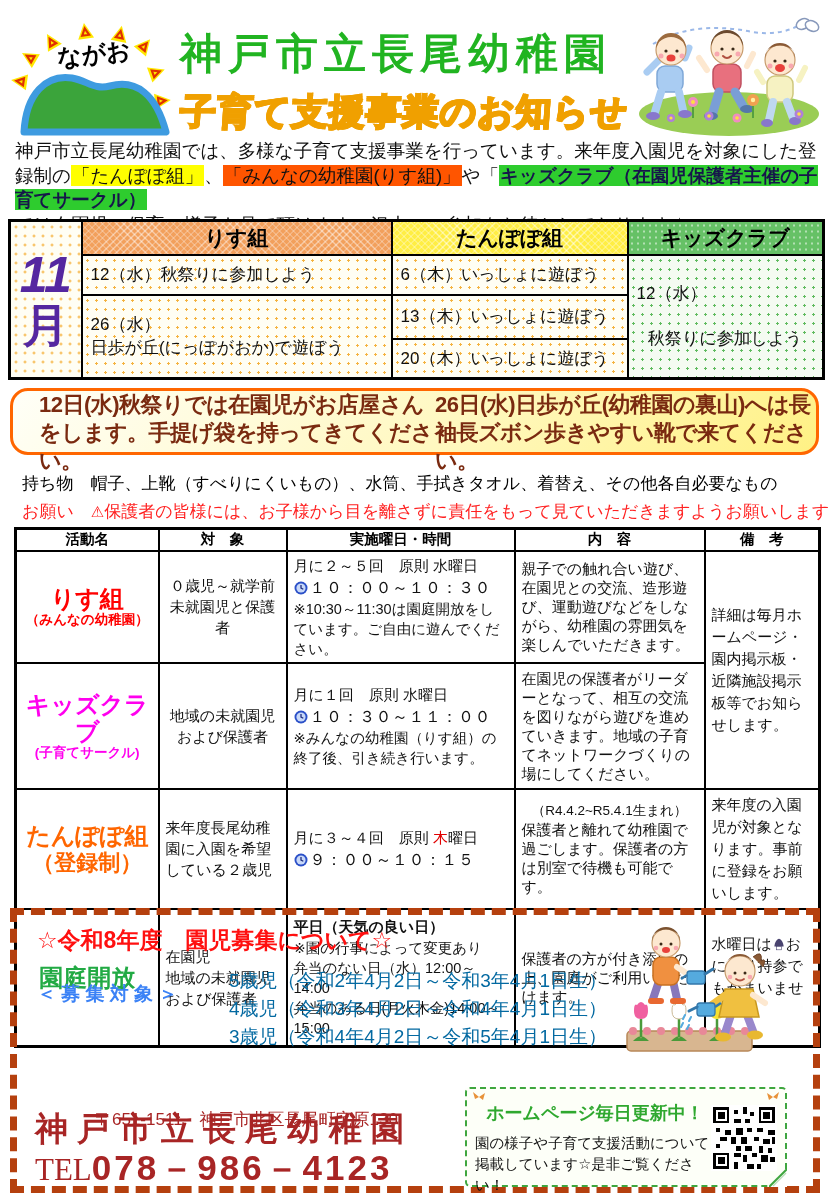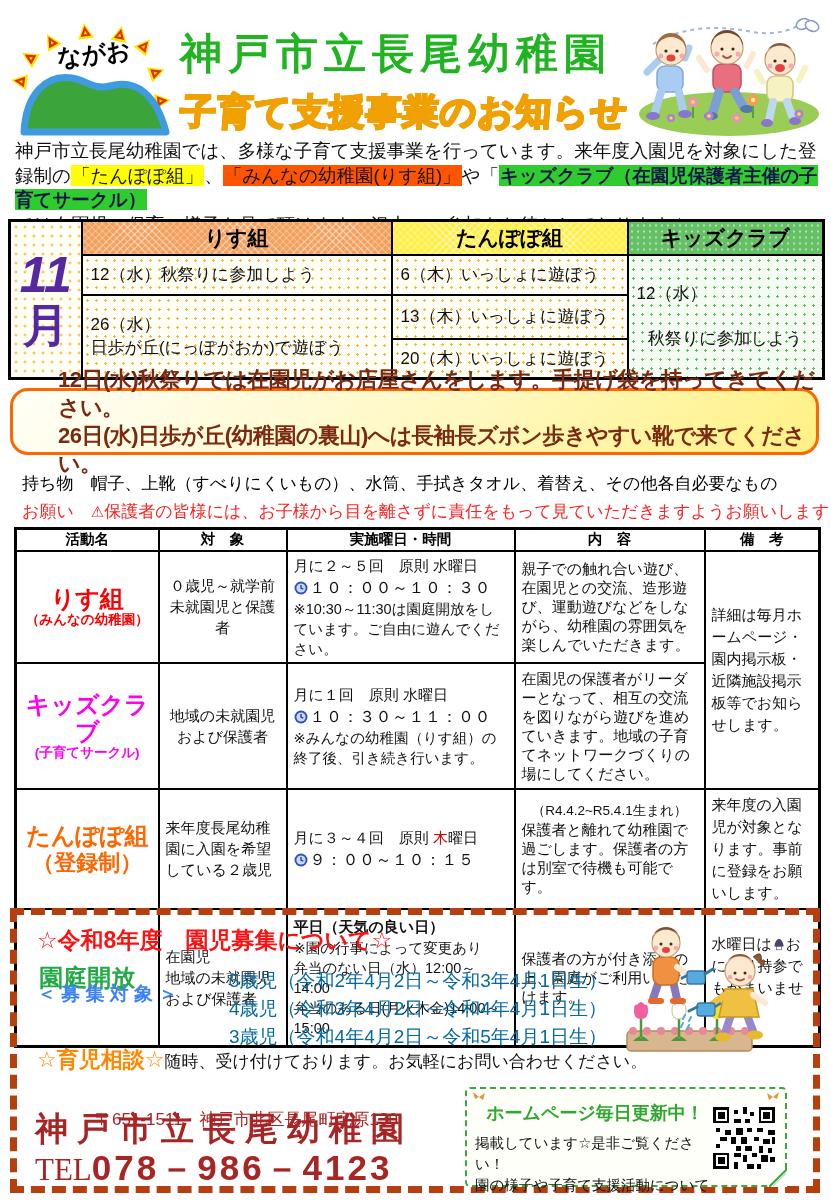--- a/index.html
+++ b/index.html
@@ -39,21 +39,21 @@
   .nov td { font-size:17px; padding:3px 8px; vertical-align:middle; color:#111; }
   .month-cell { text-align:center; vertical-align:middle; }
   .month-num { font-size:50px; font-weight:bold; color:#5527A0; font-style:italic; line-height:50px; }
   .month-kanji { font-size:46px; font-weight:bold; color:#5527A0; line-height:50px; }
   .kids-cell { vertical-align:top; }
   .kids-line2 { text-align:center; margin-top:22px; }
 
   
   .notice { position:absolute; left:10px; top:388px; width:809px; height:67px; border:3px solid #FF6600; border-radius:18px;
     background:linear-gradient(135deg,#FFFFF8 0%,#FFF8C0 55%,#FFF184 100%);
-    display:flex; flex-direction:column; justify-content:center; padding-left:45px; }
+    display:flex; flex-direction:row; justify-content:center; padding-left:26px; }
   .notice div { font-size:22px; font-weight:bold; color:#7A2A10; line-height:28px; letter-spacing:-0.5px; }
 
   
   .belongings { position:absolute; left:22px; top:472px; font-size:17px; color:#000000; }
   .request { position:absolute; left:22px; top:500px; font-size:17px; color:#FF2020; white-space:nowrap; }
   .warn { font-size:15px; }
 
   
   .main { position:absolute; left:14px; top:527px; border-collapse:collapse; table-layout:fixed; border:3px solid #000; }
   .main th, .main td { border:2px solid #000; vertical-align:middle; overflow:hidden; }
@@ -467,37 +467,36 @@
           </g>
         <g stroke="#55AADE" stroke-width="2" stroke-linecap="round">
             <path d="M72 96 l-2 4"></path>
             <path d="M78 98 l-2 4"></path>
             <path d="M70 104 l-2 4"></path>
             <path d="M76 106 l-2 4"></path>
           </g>
       </g>
     </svg>
 
-    <div class="consult-line"><span class="consult-label">☆育児相談☆</span><span class="consult-text">随時、受け付けております。お気軽にお問い合わせください。</span></div>
 
     <div class="address">〒651-1511　神戸市北区長尾町宅原130</div>
     <div class="school-name">神戸市立長尾幼稚園</div>
     <div class="tel-line"><span class="tel-label">TEL</span><span class="tel-number">078－986－4123</span></div>
 
     <div class="hp-box">
       <svg class="hp-b1" viewBox="0 0 16 12">
           <path d="M8 6 L2 1 L4 8 Z M8 6 L14 2 L12 9 Z" fill="#E8923A"></path>
         </svg>
       <svg class="hp-b2" viewBox="0 0 16 12">
           <path d="M8 6 L2 2 L4 9 Z M8 6 L14 1 L12 8 Z" fill="#E8923A"></path>
         </svg>
       <div class="hp-title">ホームページ毎日更新中！</div>
       <div class="hp-text">
+        <div>園の様子や子育て支援活動について</div>
         <div>掲載しています☆是非ご覧ください！</div>
-        <div>園の様子や子育て支援活動について</div>
       </div>
       <svg class="hp-qr" viewBox="0 0 29 29" shape-rendering="crispEdges">
         <rect width="29" height="29" fill="#fff"></rect>
         <g fill="#000">
           <rect x="1" y="1" width="7" height="7"></rect>
             <rect x="21" y="1" width="7" height="7"></rect>
             <rect x="1" y="21" width="7" height="7"></rect>
         </g>
         <g fill="#fff">
             <rect x="2" y="2" width="5" height="5"></rect>

